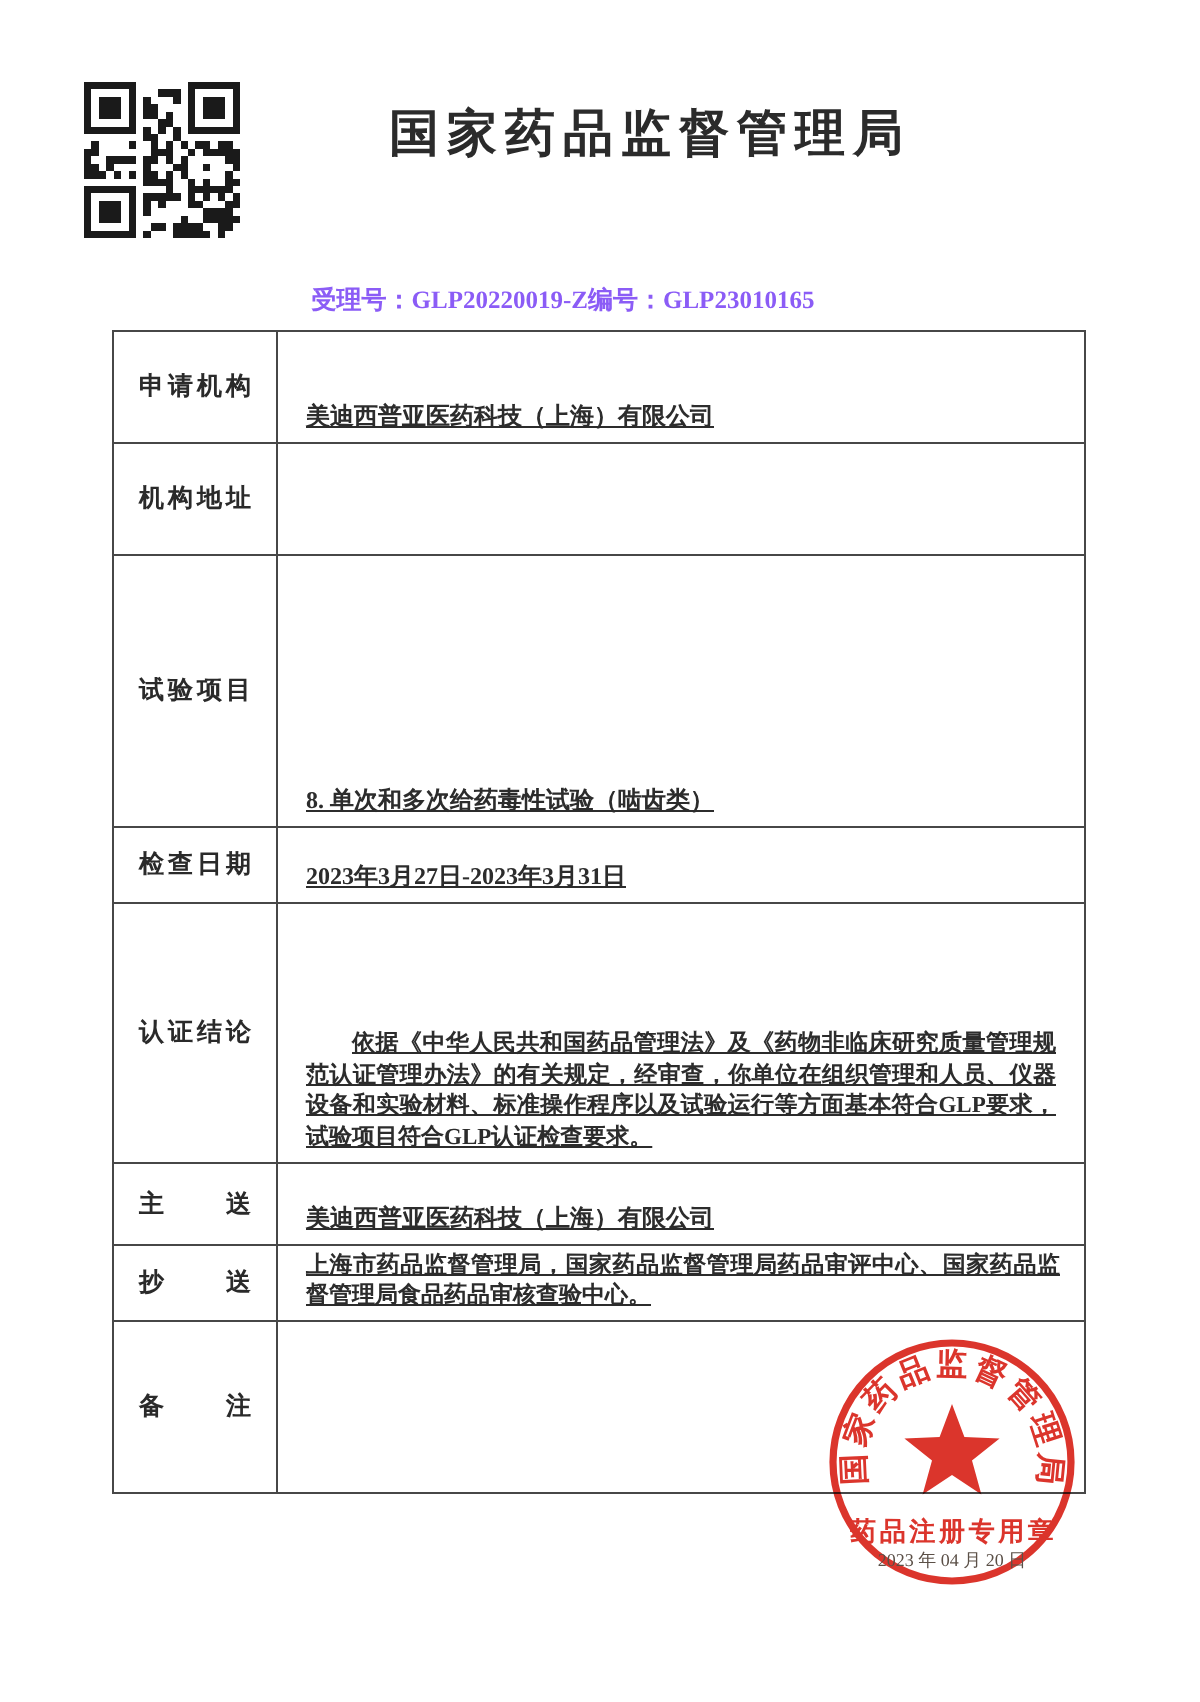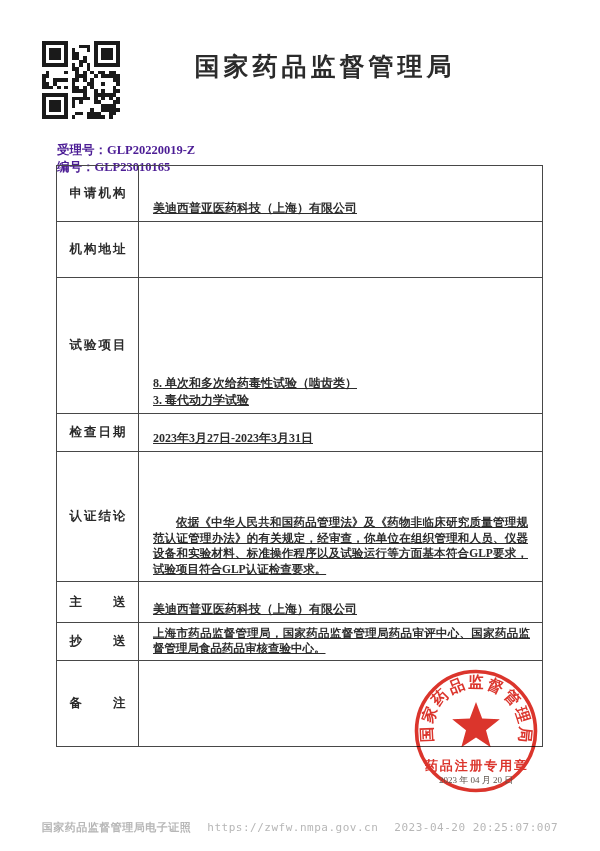--- a/index.html
+++ b/index.html
@@ -15,21 +15,21 @@
   .agency-title{
     position:absolute;left:50px;right:0;top:50px;text-align:center;
     font-size:25px;font-weight:700;letter-spacing:4px;color:#2b2b2b;margin:0;
   }
   .doc-title{
     position:absolute;left:50px;right:0;top:99px;text-align:center;
     font-size:21px;font-weight:700;letter-spacing:3px;color:#2e2e2e;margin:0;
   }
   
   .ref-row{position:absolute;left:57px;top:142px;right:58px;display:flex;justify-content:center;
-    font-size:12.5px;font-weight:700;color:#4c1d95;flex-direction:column;}
+    font-size:12.5px;font-weight:700;color:#8b5cf6;}
   .ref-right{margin-right:36px;}
   
   .tbl{
     position:absolute;left:56px;top:165px;width:487px;
     border:1px solid #474747;box-sizing:border-box;background:transparent;
   }
   .row{display:flex;border-bottom:1px solid #474747;box-sizing:border-box;}
   .row:last-child{border-bottom:none;}
   .cell{box-sizing:border-box;}
   .label-cell{
@@ -334,21 +334,20 @@
       <div class="cell label-cell">
           <span class="jlabel">
             <span>试</span>
             <span>验</span>
             <span>项</span>
             <span>目</span>
           </span>
         </div>
       <div class="cell value-cell">
         <div class="test-line">8. 单次和多次给药毒性试验（啮齿类）</div>
-        <div class="test-line">3. 毒代动力学试验</div>
       </div>
     </div>
 
     <div class="row r4">
       <div class="cell label-cell">
           <span class="jlabel">
             <span>检</span>
             <span>查</span>
             <span>日</span>
             <span>期</span>
@@ -417,17 +416,14 @@
       <path id="sealArc" d="M 39.9,94.9 A 44,44 0 1 1 124.1,94.9" fill="none"></path>
     </defs>
     <text font-size="15.5" font-weight="bold" fill="#d9251c" letter-spacing="2.5">
       <textPath href="#sealArc" startOffset="2">国家药品监督管理局</textPath>
     </text>
     <polygon fill="#d9251c" points="82,53 75.8,69.5 58.2,70.3 72,81.2 67.3,98.2 82,88.5 96.7,98.2 92,81.2 105.8,70.3 88.2,69.5"></polygon>
     <text x="82" y="121" text-anchor="middle" font-size="13" font-weight="bold" fill="#d9251c" textLength="102">药品注册专用章</text>
     <text x="82" y="134" text-anchor="middle" font-size="9" fill="#4e4239">2023 年 04 月 20 日</text>
   </svg>
 
-  <div class="footer">
-    <span>国家药品监督管理局电子证照</span><span class="mono">https://zwfw.nmpa.gov.cn</span><span class="mono">2023-04-20 20:25:07:007</span>
-  </div>
 
 </div>
 
 </body></html>

